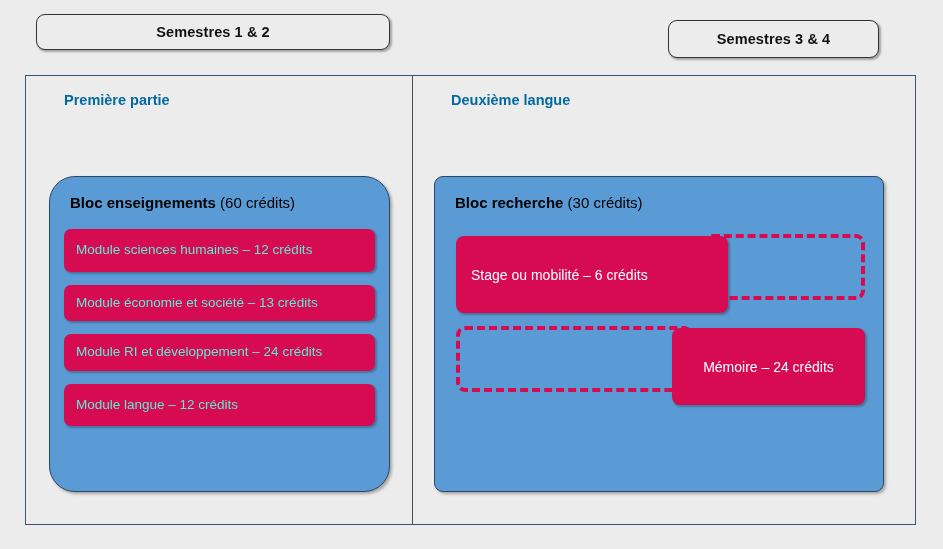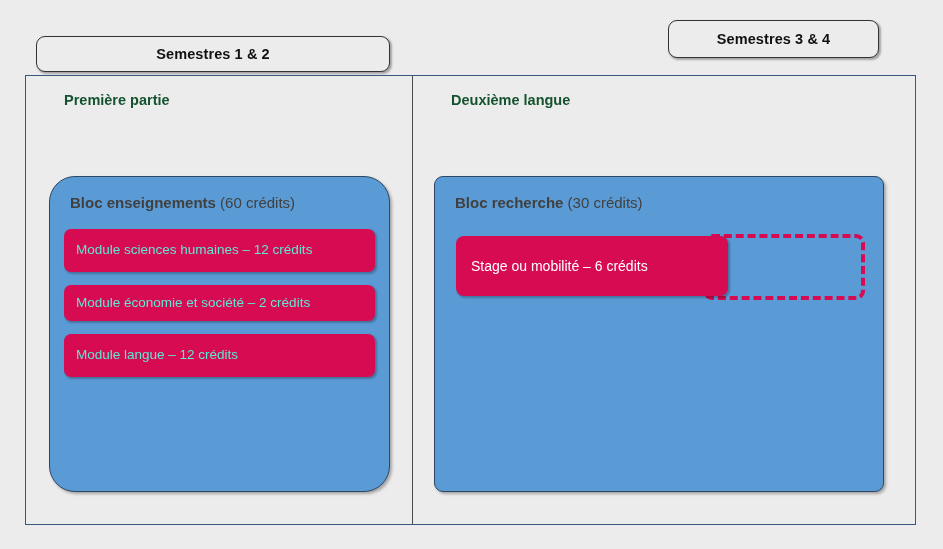--- a/index.html
+++ b/index.html
@@ -44,21 +44,21 @@
     box-shadow: 1.5px 1.5px 2px rgba(0,0,0,0.30);
   }
 
   .pill--dashed {
     border: 4px dashed #000000;
     border-radius: 10px;
     background: transparent;
   }
 
   #pill-sem12 {
-    left: 36px;  top: 36px;  width: 354px; height: 36px;
+    left: 36px;  top: 14px;  width: 354px; height: 36px;
   }
   #pill-conge {
     left: 428px; top: 15px;  width: 245px; height: 45px;
     z-index: 2;
   }
   #pill-sem34 {
     left: 668px; top: 20px;  width: 211px; height: 38px;
     z-index: 3;
   }
 
@@ -82,21 +82,21 @@
   }
   .column--left  { width: 387px; border-right: 1.5px solid #4A4A4A; }
   .column--right { flex: 1; }
 
   .column-title {
     position: absolute;
     top: 16px;
     left: 38px;
     font-size: 14.5px;
     font-weight: bold;
-    color: #14532d;
+    color: #0369a1;
   }
 
   
   .bloc {
     position: absolute;
     box-sizing: border-box;
     background: #5B9BD5;
     border: 1.5px solid #2E4765;
     border-radius: 26px;
     box-shadow: 2px 2px 3px rgba(0,0,0,0.30);
@@ -106,21 +106,21 @@
   }
   #bloc-recherche {
     left: 21px;  top: 100px; width: 450px; height: 316px; border-radius: 9px;
   }
 
   .bloc-title {
     position: absolute;
     left: 20px;
     top: 17px;
     font-size: 15px;
-    color: #404040;
+    color: #000000;
     white-space: nowrap;
   }
   .bloc-title .strong { font-weight: bold; }
   .bloc-title .light  { font-weight: normal; }
 
   
   .modules {
     position: absolute;
     left: 14px;
     top: 52px;
@@ -162,21 +162,21 @@
     top: 0;
     box-sizing: border-box;
     height: 66px;
     border: 4px dashed #D60B52;
     border-radius: 9px;
   }
   .solid-chip {
     position: absolute;
     top: 2px;
     box-sizing: border-box;
-    height: 60px;
+    height: 77px;
     background: #D60B52;
     border-radius: 8px;
     color: #FFFFFF;
     font-size: 14px;
     display: flex;
     align-items: center;
     padding: 0 15px;
     box-shadow: 1.5px 1.5px 2px rgba(0,0,0,0.25);
     z-index: 2;
     white-space: nowrap;
@@ -219,23 +219,26 @@
         <span class="light">(60 crédits)</span>
       </div>
 
       <div class="modules">
 
         <div class="module module--one-line">
           <span>Module sciences humaines – 12 crédits</span>
         </div>
 
         <div class="module module--justify">
-          <span>Module économie et société – 2 crédits</span>
-        </div>
-
+          <span>Module économie et société – 13 crédits</span>
+        </div>
+
+        <div class="module module--justify">
+          <span>Module RI et développement – 24 crédits</span>
+        </div>
 
         <div class="module module--one-line">
           <span>Module langue – 12 crédits</span>
         </div>
 
       </div>
     </div>
   </div>
 
   <div class="column column--right">
@@ -251,18 +254,24 @@
 
       <div class="research-rows">
 
         <div class="research-row" id="row-stage">
           <div class="ghost"></div>
           <div class="solid-chip">
             <span>Stage ou mobilité – 6 crédits</span>
           </div>
         </div>
 
+        <div class="research-row" id="row-memoire">
+          <div class="ghost"></div>
+          <div class="solid-chip">
+            <span>Mémoire – 24 crédits</span>
+          </div>
+        </div>
 
       </div>
     </div>
   </div>
 
 </div>
 
 </body></html>

